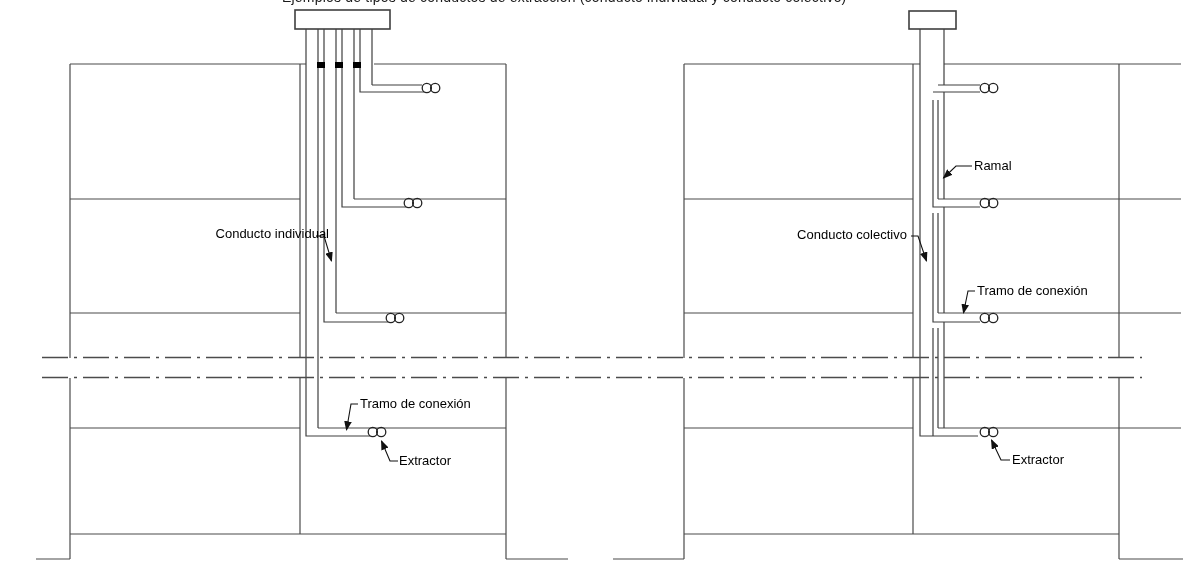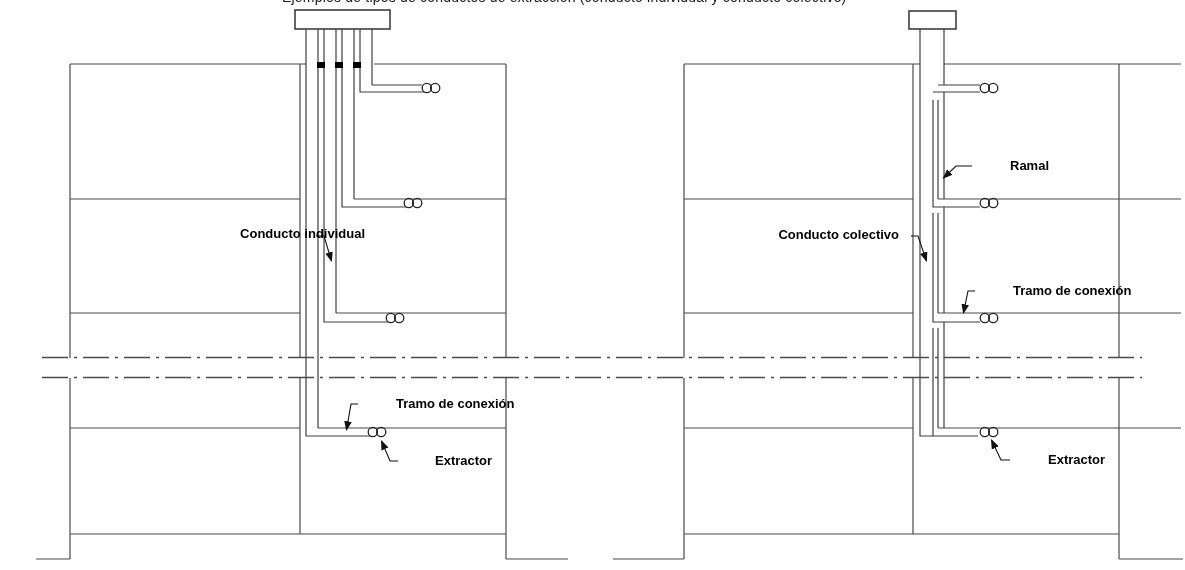--- a/index.html
+++ b/index.html
@@ -8,25 +8,24 @@
     width:1185px;height:570px;
     background:#fff;
     overflow:hidden;
     font-family:"Liberation Sans", sans-serif;
   }
   #linework{position:absolute;left:0;top:0;}
   .lbl{
     position:absolute;
     font-family:"Liberation Sans", sans-serif;
     font-size:13px;
-    font-weight:bold;
+    font-weight:normal;
     color:#000;
     white-space:nowrap;
     line-height:14px;
-    margin-left:36px;
   }
   .clipped{
     position:absolute;
     top:-11px;
     left:282px;
     font-size:14px;
     font-weight:normal;
     color:#1a1a1a;
     white-space:nowrap;
     letter-spacing:0.2px;
@@ -172,18 +171,18 @@
   </svg>
 
   <div class="lbl" style="left:176px;top:227px;width:153px;text-align:right;">Conducto individual</div>
 
   <div class="lbl" style="left:360px;top:397px;">Tramo de conexión</div>
 
   <div class="lbl" style="left:399px;top:454px;">Extractor</div>
 
   <div class="lbl" style="left:974px;top:159px;">Ramal</div>
 
-  <div class="lbl" style="left:727px;top:228px;width:136px;text-align:right;">Conducto colectivo</div>
+  <div class="lbl" style="left:784px;top:228px;width:136px;text-align:center;">Conducto colectivo</div>
 
   <div class="lbl" style="left:977px;top:284px;">Tramo de conexión</div>
 
   <div class="lbl" style="left:1012px;top:453px;">Extractor</div>
 </div>
 
 </body></html>

